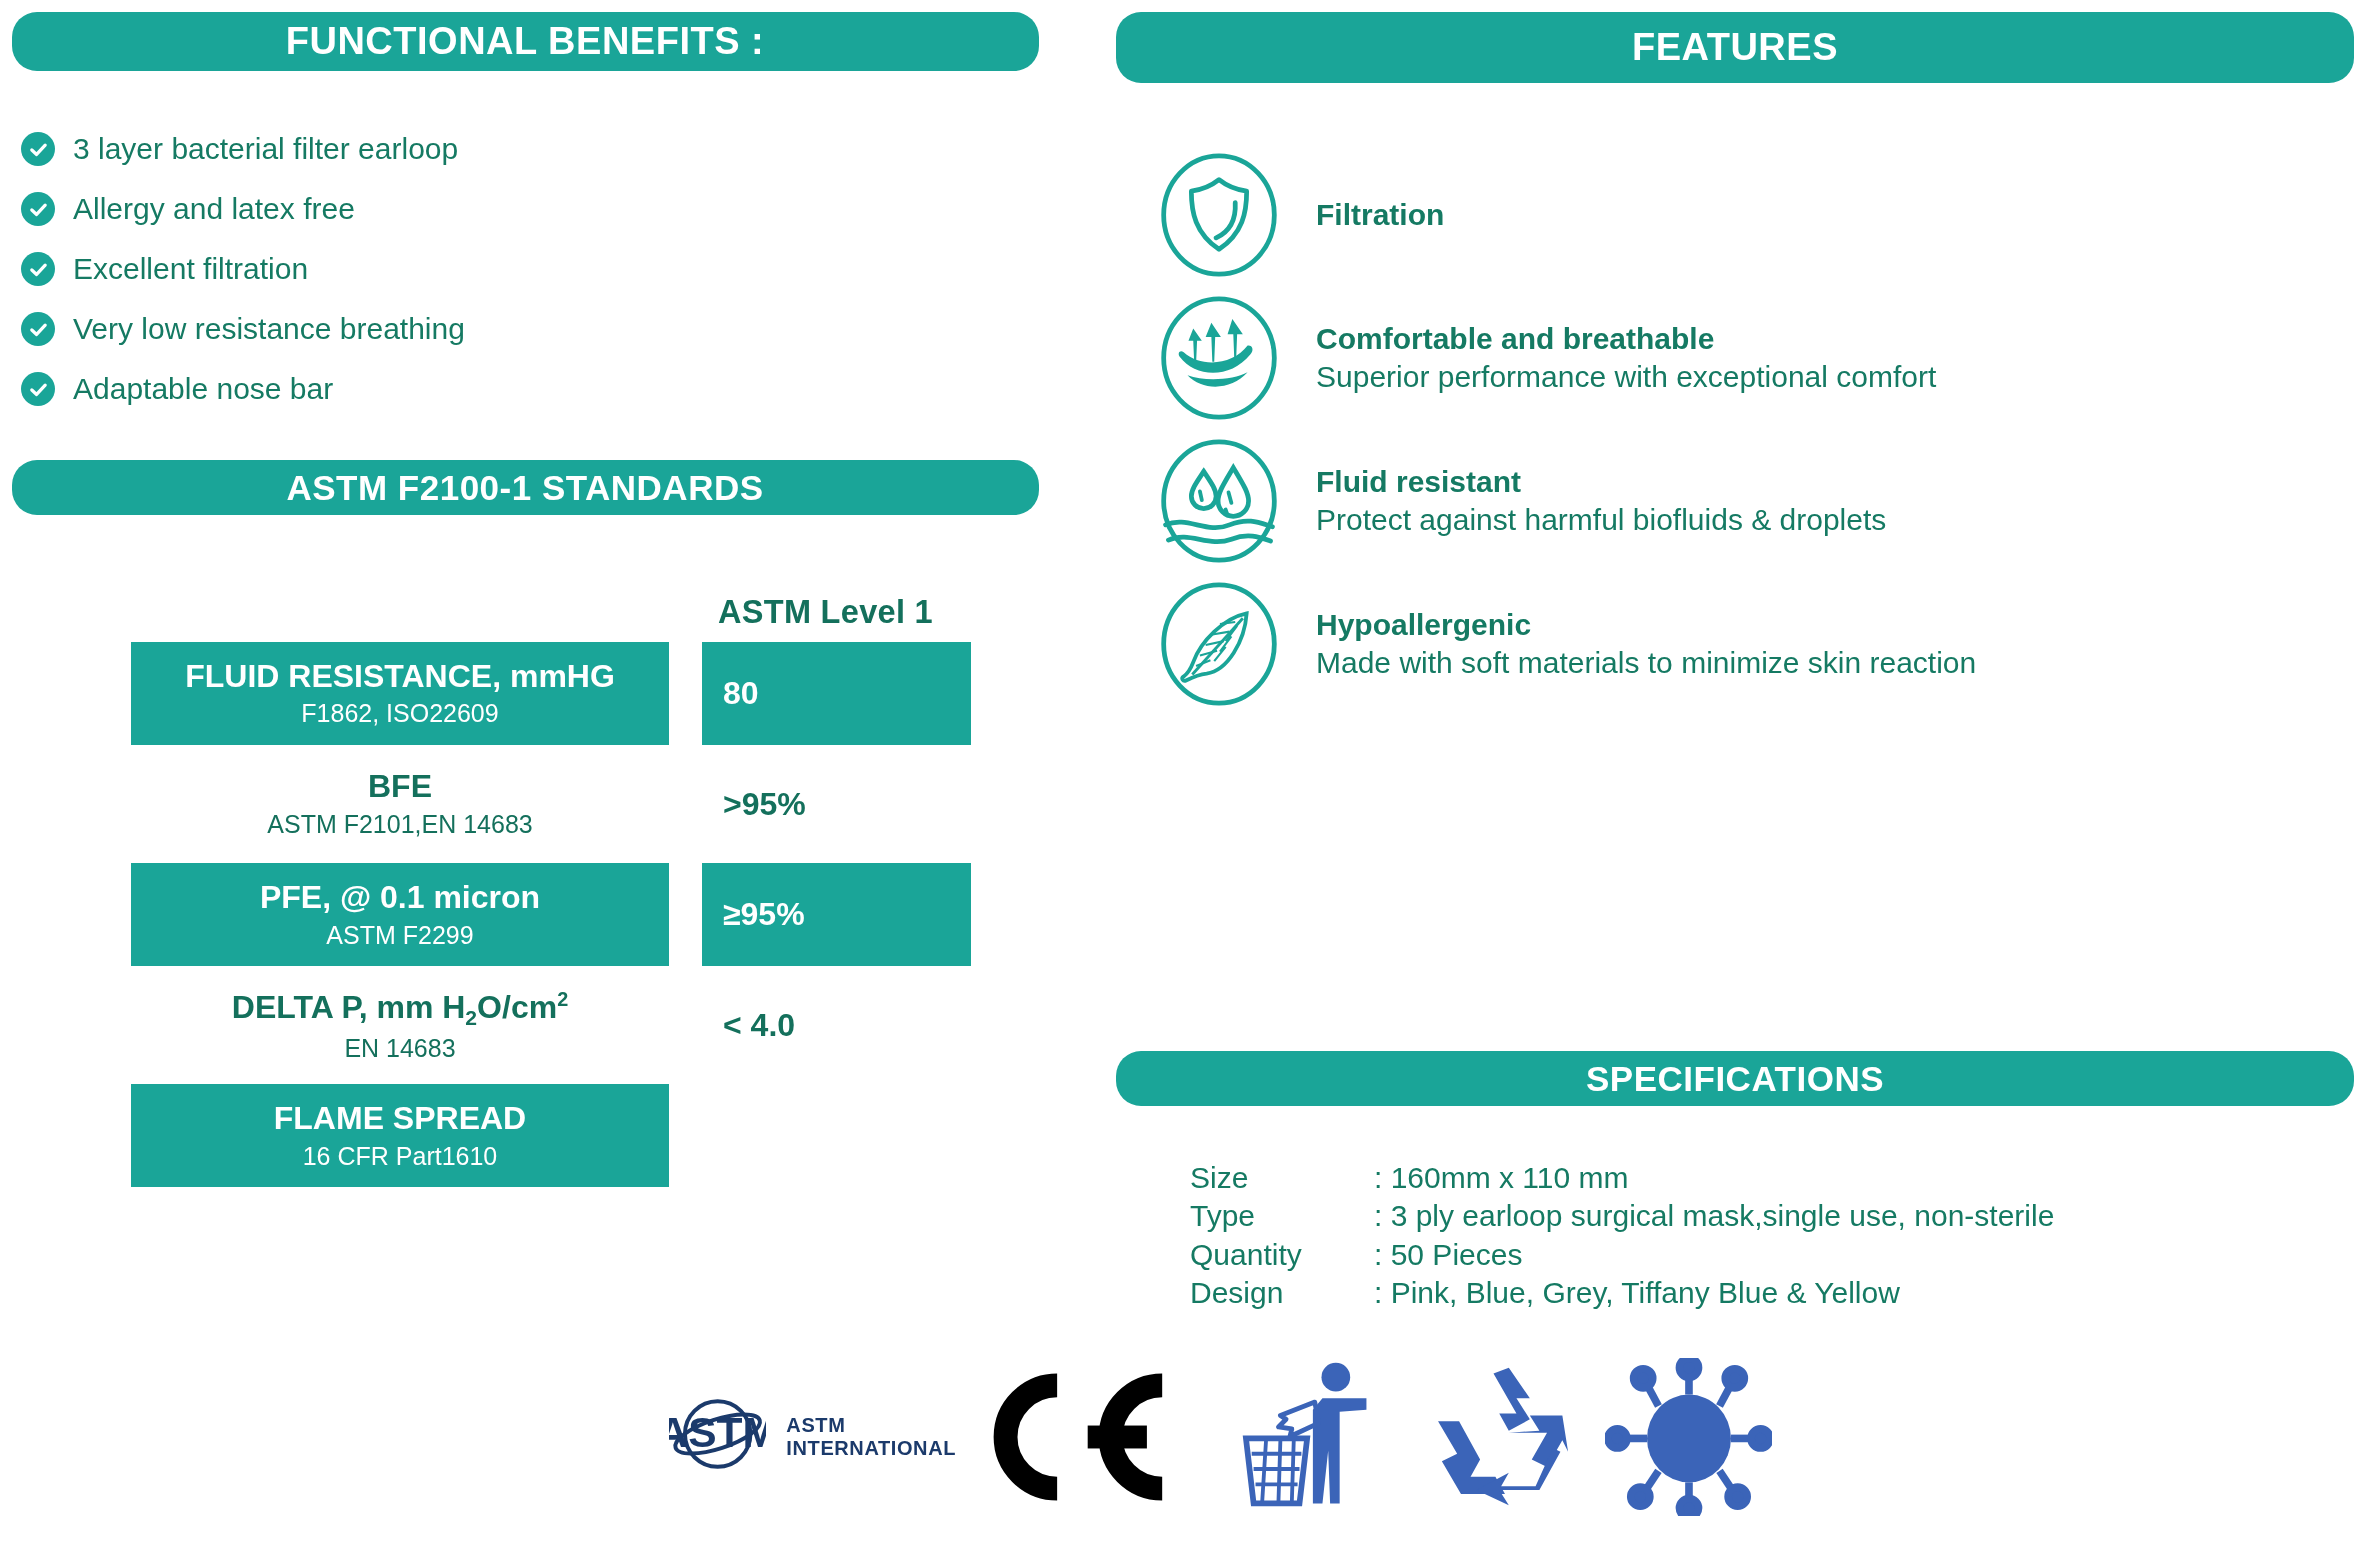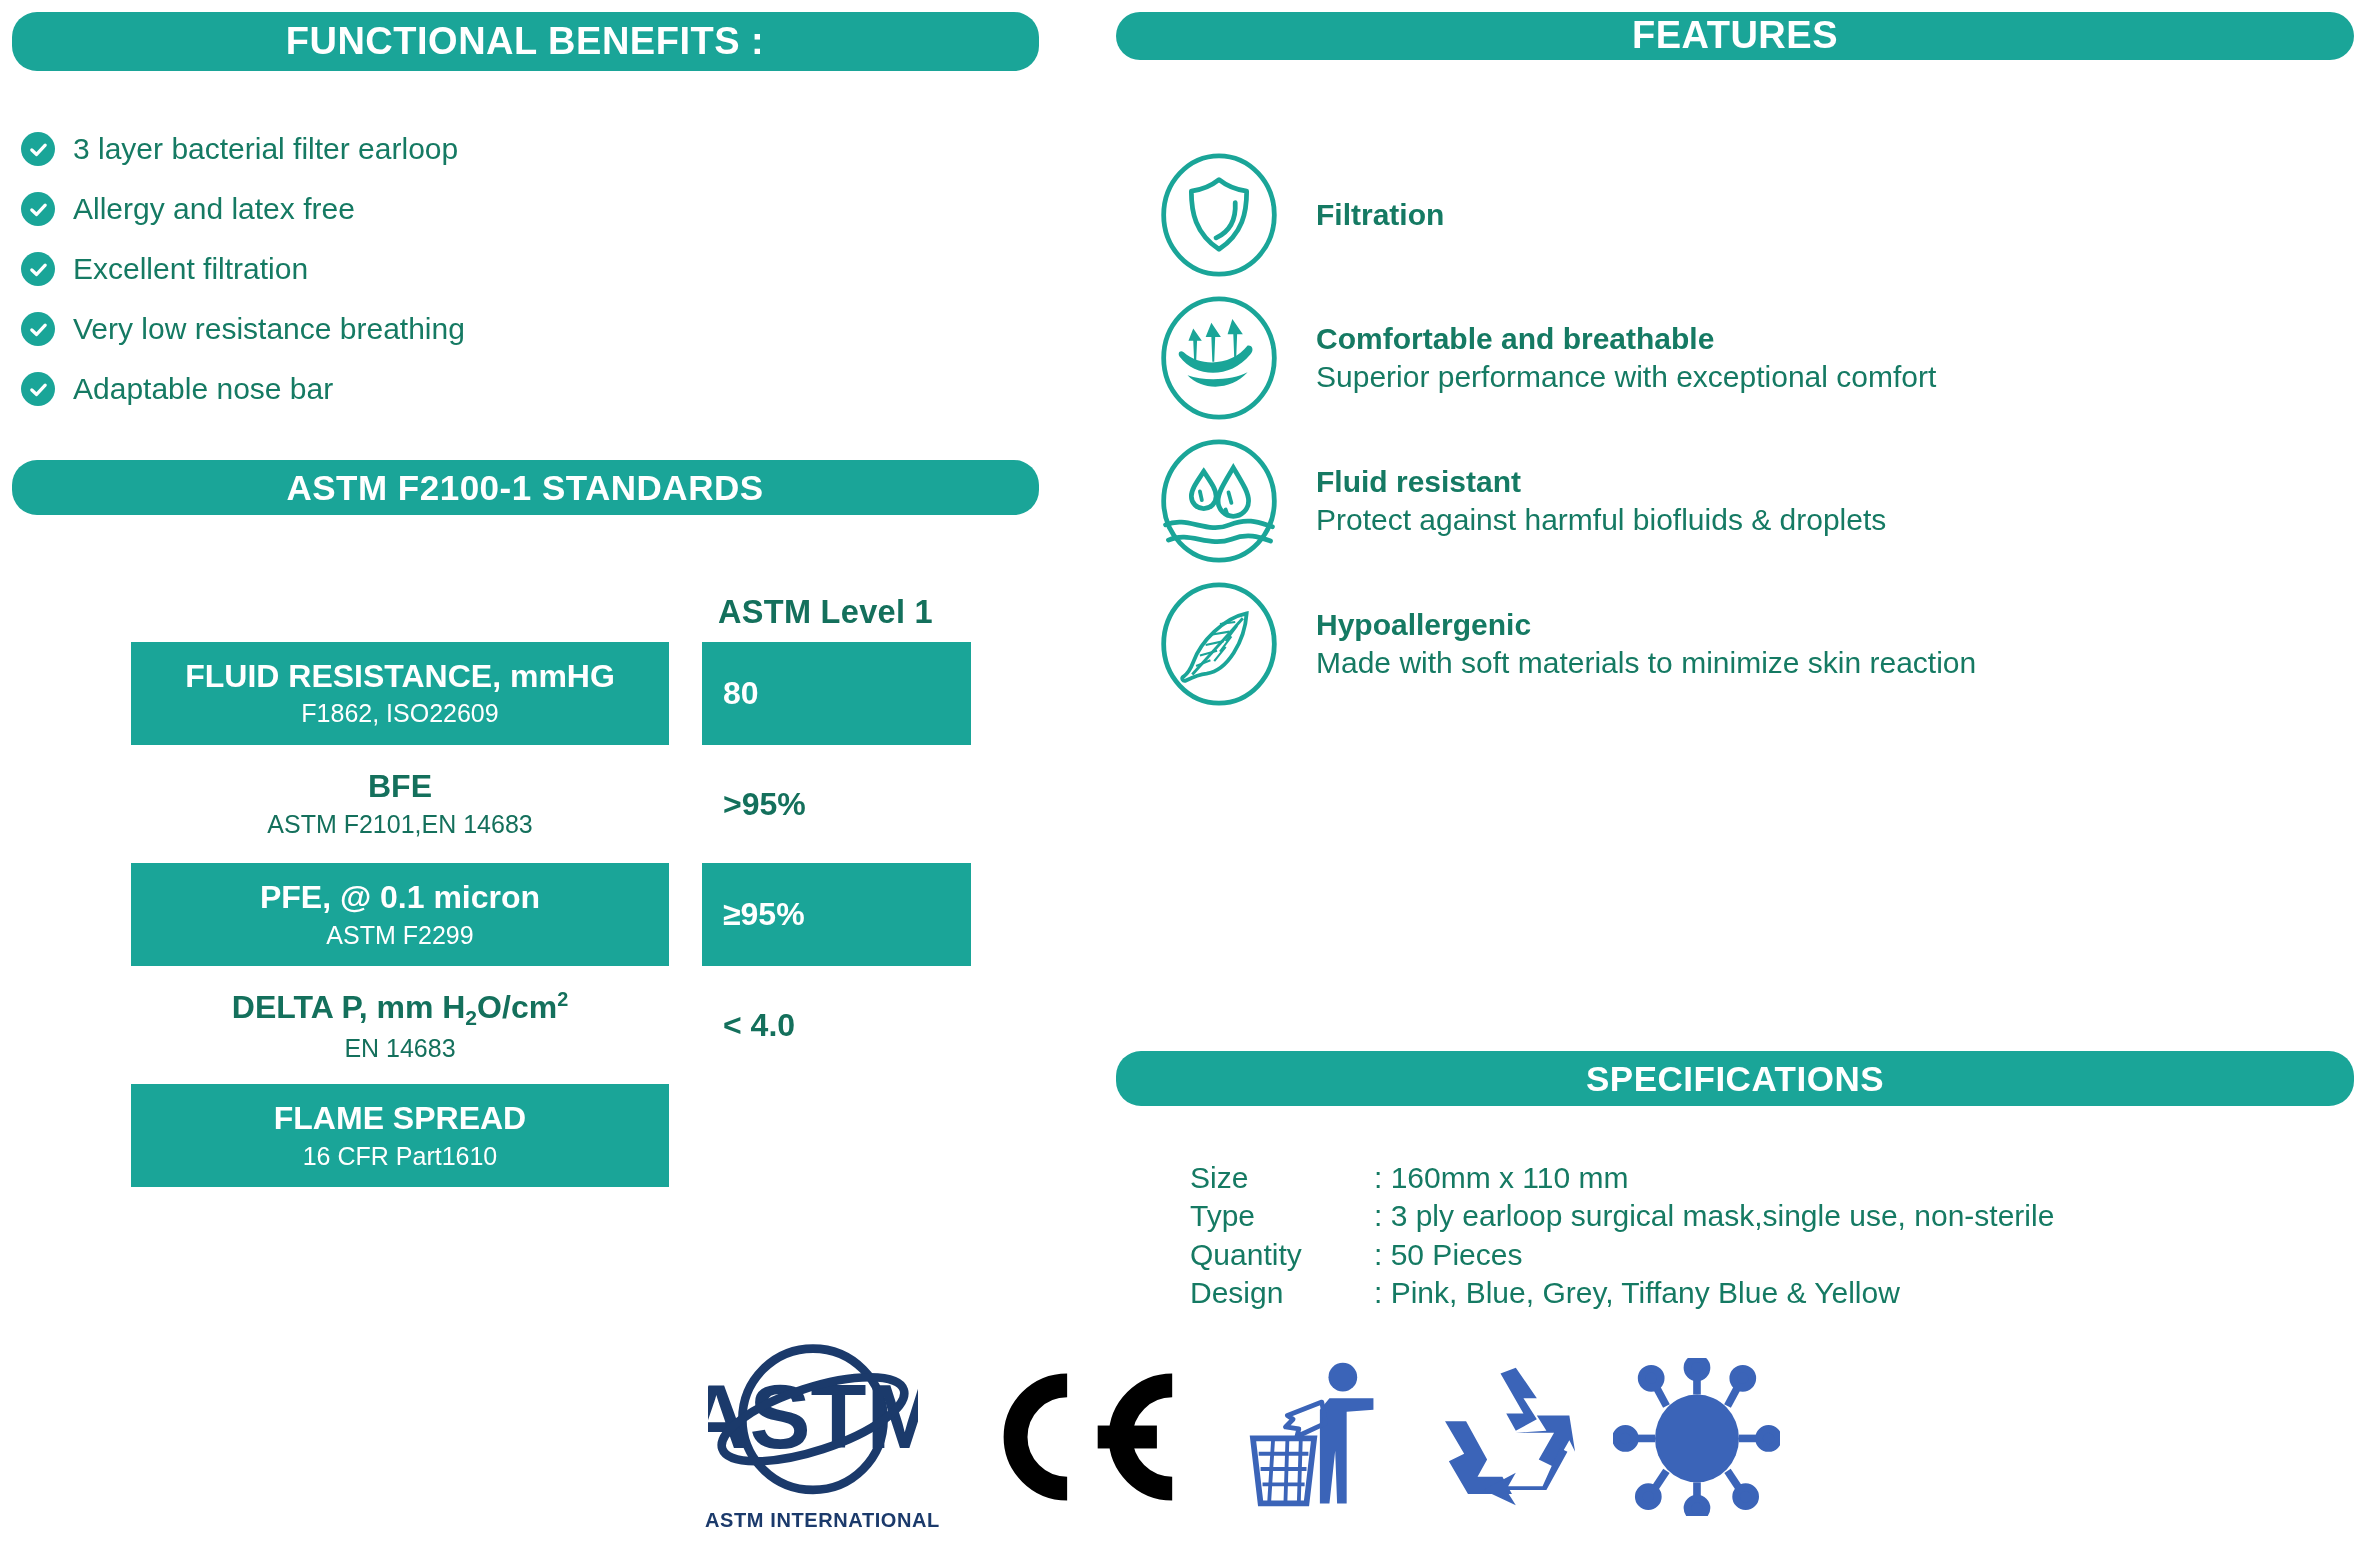--- a/index.html
+++ b/index.html
@@ -109,21 +109,21 @@
     font-weight: bold;
   }
   .filled .t1, .filled .t2, .filled .v { color: #ffffff; }
   .plain .t1, .plain .t2, .plain .v { color: #14705c; }
   .plain .t2 { font-weight: normal; }
   sub { font-size: 0.66em; }
   sup { font-size: 0.62em; }
 
   
   #features-header {
-    left: 1116px; top: 11.5px; width: 1238px; height: 48px;
+    left: 1116px; top: 11.5px; width: 1238px; height: 71px;
     font-size: 38px; font-weight: bold;
   }
   #features-list {
     position: absolute;
     left: 1142px; top: 143px; width: 1214px;
   }
   .feature-row {
     display: flex;
     align-items: center;
     height: 143px;
@@ -165,21 +165,21 @@
   
   #certs {
     position: absolute;
     left: 669px; top: 1322px;
     width: 1262px; height: 229px;
     display: flex;
     align-items: center;
   }
   .cert {
     display: flex;
-    flex-direction: column;
+    flex-direction: row;
     align-items: center;
     justify-content: space-between;
   }
   #cert-astm { width: 287px; }
   #astm-caption {
     font-size: 20px;
     font-weight: bold;
     color: #1b3a6b;
     letter-spacing: 0.6px;
     margin-top: 1.9px;

